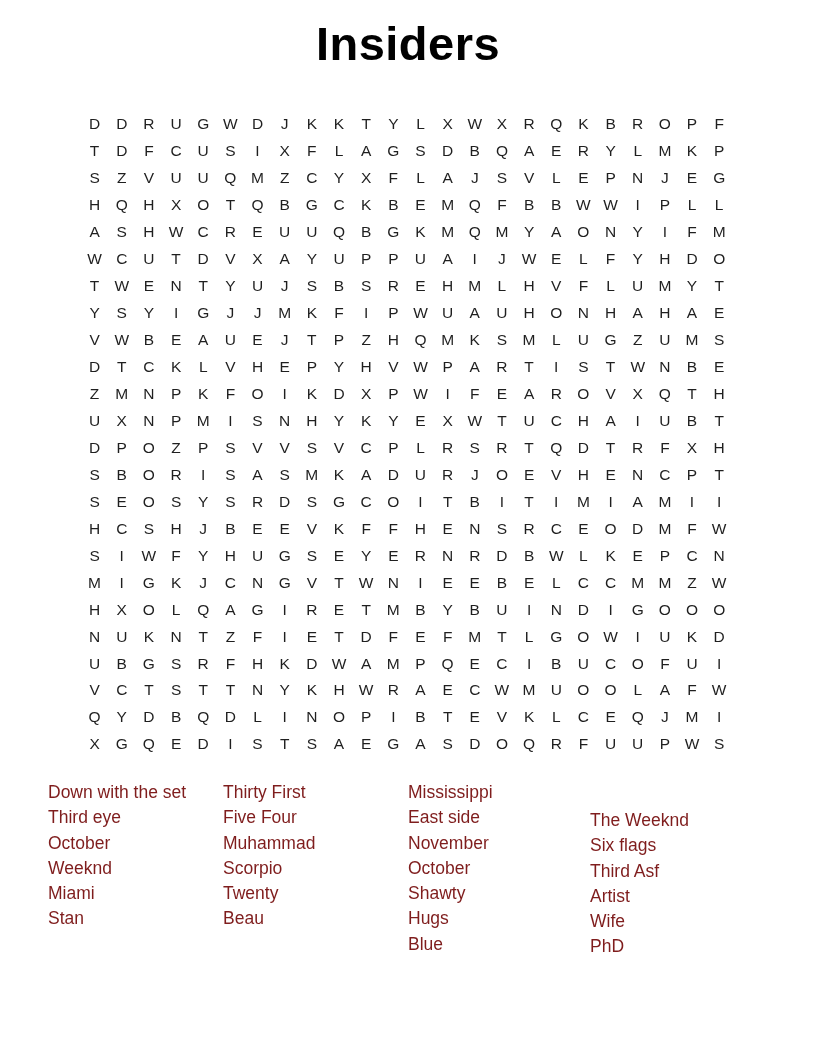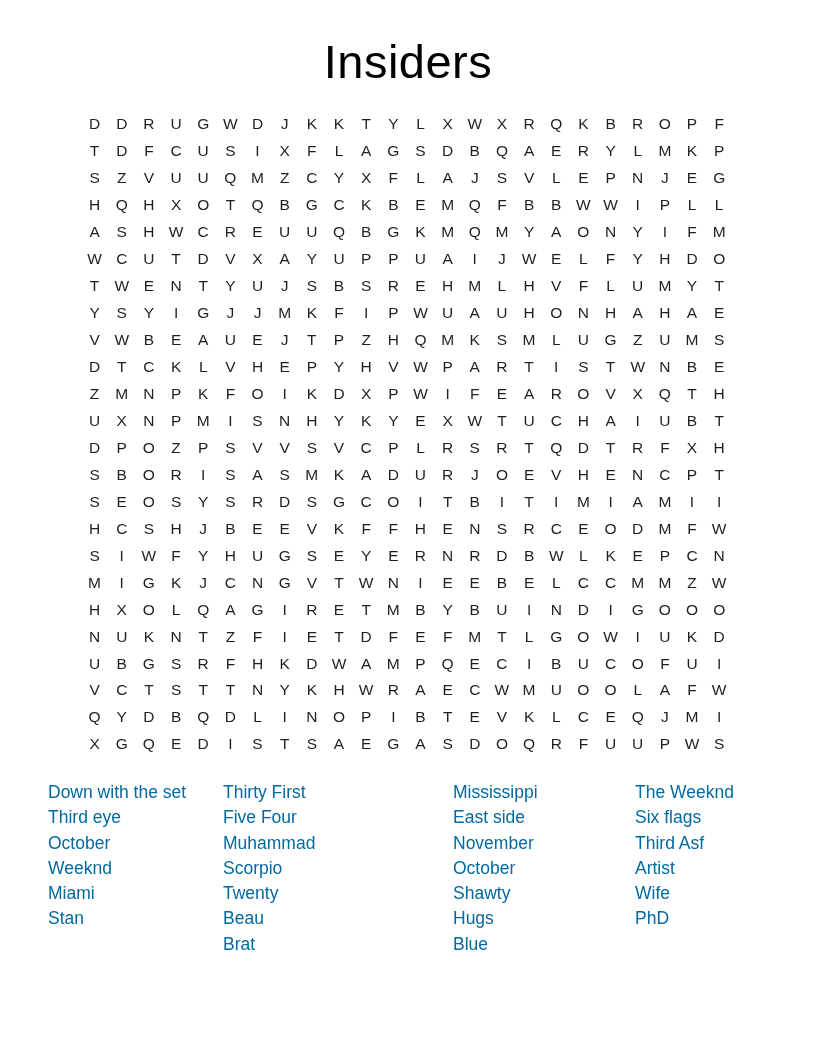--- a/index.html
+++ b/index.html
@@ -6,24 +6,24 @@
   body {
     width: 816px; height: 1056px;
     background: #ffffff;
     font-family: "Liberation Sans", sans-serif;
     color: #1c1c1c;
     position: relative;
     overflow: hidden;
   }
   .page-title {
     position: absolute;
-    top: 34px; left: 0; width: 816px;
+    top: 16px; left: 0; width: 816px;
     text-align: center;
     font-size: 47px;
-    font-weight: 400;
+    font-weight: 700;
     color: #000000;
     letter-spacing: 0.5px;
   }
   .letter-grid {
     position: absolute;
     left: 81px; top: 111px;
     display: grid;
     grid-template-columns: repeat(24, 27.17px);
     grid-auto-rows: 26.96px;
   }
@@ -38,26 +38,26 @@
   .word-list {
     position: absolute;
     left: 48px; top: 780px;
     width: 740px;
     display: flex;
     flex-direction: row;
   }
   .word-col { flex: 0 0 auto; }
   .word-col:nth-child(1) { width: 175px; }
   .word-col:nth-child(2) { width: 185px; }
-  .word-col:nth-child(3) { width: 182px; margin-left: 45px; }
-  .word-col:nth-child(4) { width: 178px; }
+  .word-col:nth-child(3) { width: 182px; }
+  .word-col:nth-child(4) { width: 178px; margin-top: 28px; }
   .word {
     font-size: 17.5px;
     line-height: 25.3px;
-    color: #0369a1;
+    color: #7f1d1d;
     white-space: nowrap;
   }
 </style>
 </head>
 <body>
 
 <div class="page-title">Insiders</div>
 
 <div class="letter-grid">
     <span class="cell">D</span>
@@ -647,21 +647,20 @@
       <div class="word">Miami</div>
       <div class="word">Stan</div>
     </div>
     <div class="word-col">
       <div class="word">Thirty First</div>
       <div class="word">Five Four</div>
       <div class="word">Muhammad</div>
       <div class="word">Scorpio</div>
       <div class="word">Twenty</div>
       <div class="word">Beau</div>
-      <div class="word">Brat</div>
     </div>
     <div class="word-col">
       <div class="word">Mississippi</div>
       <div class="word">East side</div>
       <div class="word">November</div>
       <div class="word">October</div>
       <div class="word">Shawty</div>
       <div class="word">Hugs</div>
       <div class="word">Blue</div>
     </div>

